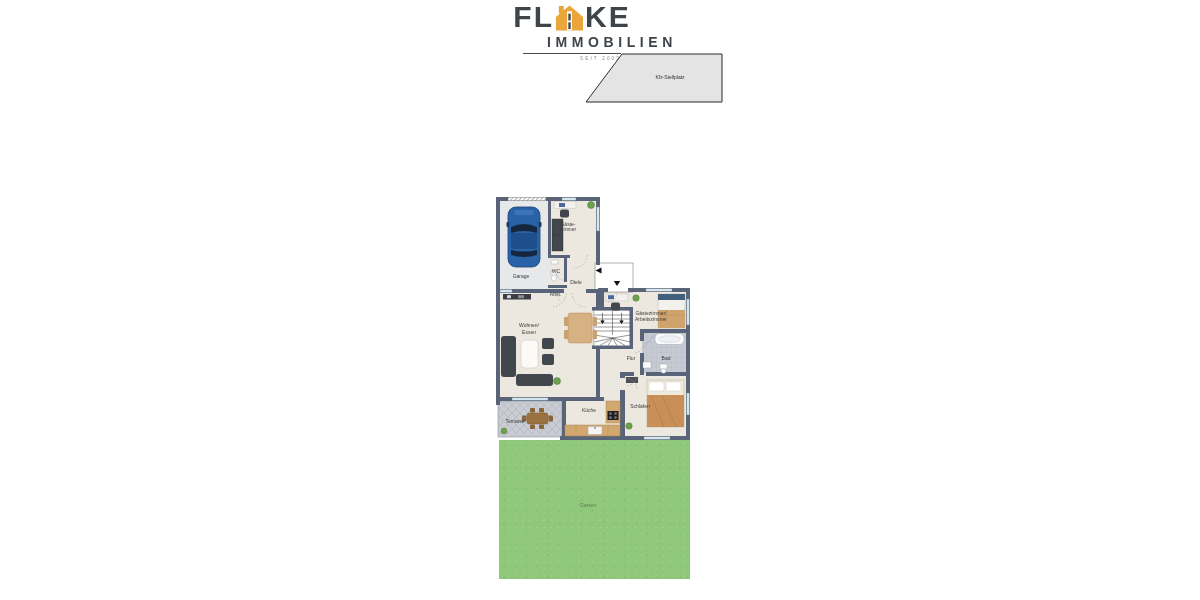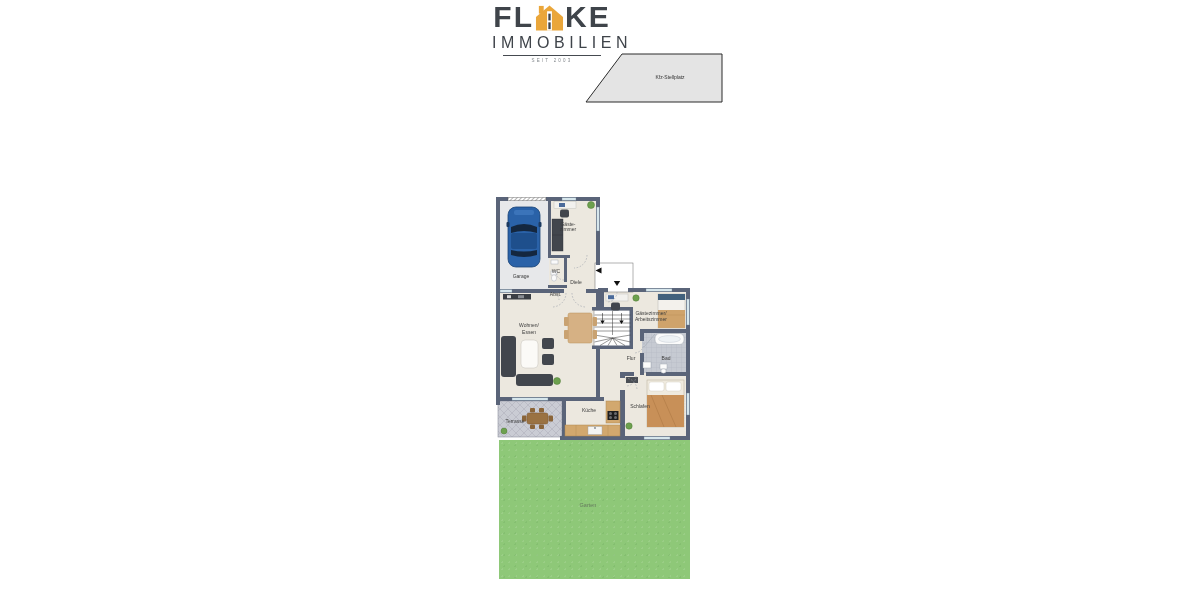--- a/index.html
+++ b/index.html
@@ -1,24 +1,24 @@
 <!DOCTYPE html>
 <html><head>
 <meta charset="utf-8">
 <style>
   html,body{margin:0;padding:0;background:#ffffff;}
   .page{position:relative;width:1200px;height:600px;background:#fff;overflow:hidden;
         font-family:"Liberation Sans",sans-serif;}
   
-  .logo{position:absolute;left:492px;top:2px;width:120px;text-align:center;}
+  .logo{position:absolute;left:512px;top:2px;width:120px;text-align:right;}
   .logo-row{display:flex;justify-content:center;align-items:flex-end;line-height:1;}
   .logo-word{font-size:30px;font-weight:700;letter-spacing:2px;color:#3f444a;}
   .logo-house{width:29px;height:28px;margin:0 1px;}
-  .logo-sub{margin-top:2px;font-size:16px;font-weight:400;letter-spacing:4.6px;
-            color:#3f444a;white-space:nowrap;}
+  .logo-sub{margin-top:2px;font-size:14px;font-weight:700;letter-spacing:4.6px;
+            color:#3f444a;white-space:nowrap;margin-left:35px;}
   .logo-tagwrap{width:98px;margin:3px auto 0;border-top:1px solid #454a50;padding-top:2px;}
   .logo-tag{font-size:4.5px;letter-spacing:2.2px;color:#82878c;}
   
   .parking{position:absolute;left:584px;top:52px;}
   
   .plan{position:absolute;left:496px;top:197px;}
   .plan text{font-size:5px;fill:#3b3b3b;}
   
   .garden{position:absolute;left:499px;top:440px;width:191px;height:139px;
           background-color:#8ec878;

